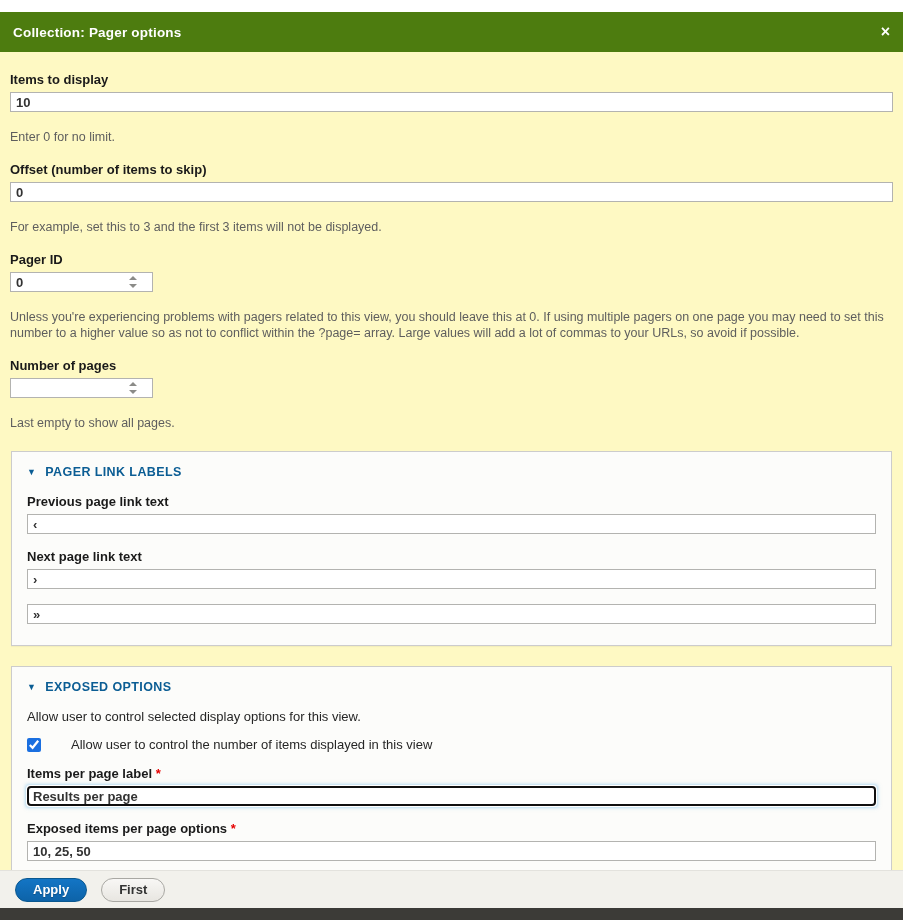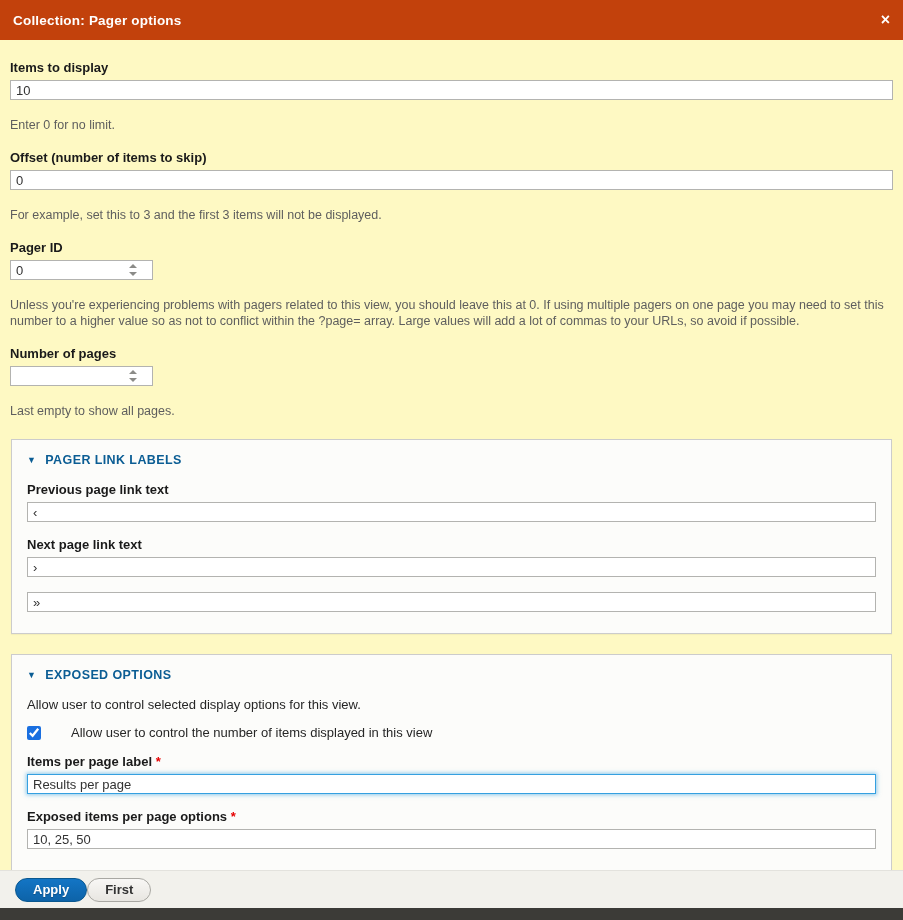--- a/index.html
+++ b/index.html
@@ -10,24 +10,25 @@
     color: #1a1a1a;
     background: #fff;
     display: flex;
     flex-direction: column;
     overflow: hidden;
   }
 
   
   .titlebar {
     height: 40px; flex: 0 0 40px;
-    background: #c2410c;
+    background: #4d7c0f;
     color: #fff;
     display: flex; align-items: center;
     padding: 0 13px;
+    margin-top: 12px;
   }
   .titlebar .title { font-weight: bold; font-size: 13.5px; letter-spacing: .2px; }
   .titlebar .close {
     margin-left: auto;
     font-weight: bold; font-size: 16px; line-height: 1;
     cursor: pointer; color: #fff;
     background: none; border: none;
     font-family: "Liberation Sans", sans-serif;
   }
 
@@ -38,20 +39,21 @@
   .form-item > label { display: block; font-weight: bold; margin-bottom: 5px; color: #1a1a1a; }
   .required-mark { color: #e60000; font-weight: bold; }
 
   input.text {
     font-family: "Liberation Sans", sans-serif;
     font-size: 13px; color: #333;
     height: 20px; padding: 2px 5px;
     border: 1px solid #b3b3b0;
     background: #fff;
     width: 100%;
+    font-weight: bold;
   }
   input.text.focused {
     border-color: #35a0e0;
     box-shadow: 0 0 4px 1px rgba(53,160,224,.55);
   }
   .w-small { width: 143px; }
   .number-wrap { position: relative; width: 143px; }
 
   .spinner {
     position: absolute; right: 16px; top: 4px;
@@ -91,21 +93,21 @@
     accent-color: #1a6fe0;
     cursor: pointer;
   }
 
   
   .footer {
     flex: 0 0 38px;
     background: #f2f1ec;
     border-top: 1px solid #e3e2dd;
     display: flex; align-items: center;
-    padding: 0 15px; 
+    padding: 0 15px; gap: 14px;
   }
   .btn {
     font-family: "Liberation Sans", sans-serif;
     font-size: 13px; font-weight: bold;
     padding: 4px 17px; height: 24px;
     border-radius: 13px; cursor: pointer;
     line-height: 1.1;
   }
   .btn-apply {
     color: #fff;

